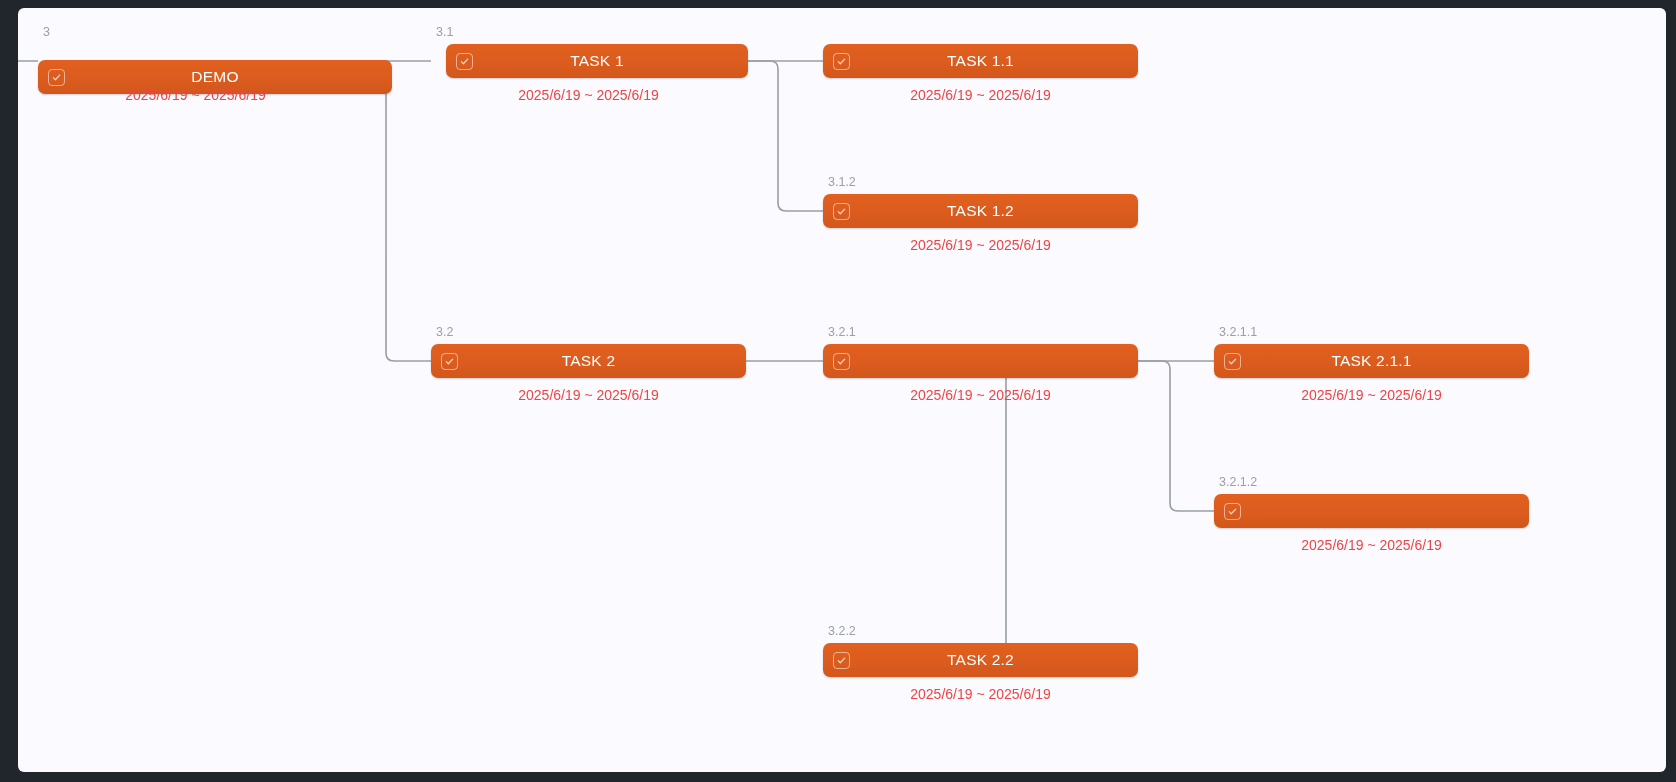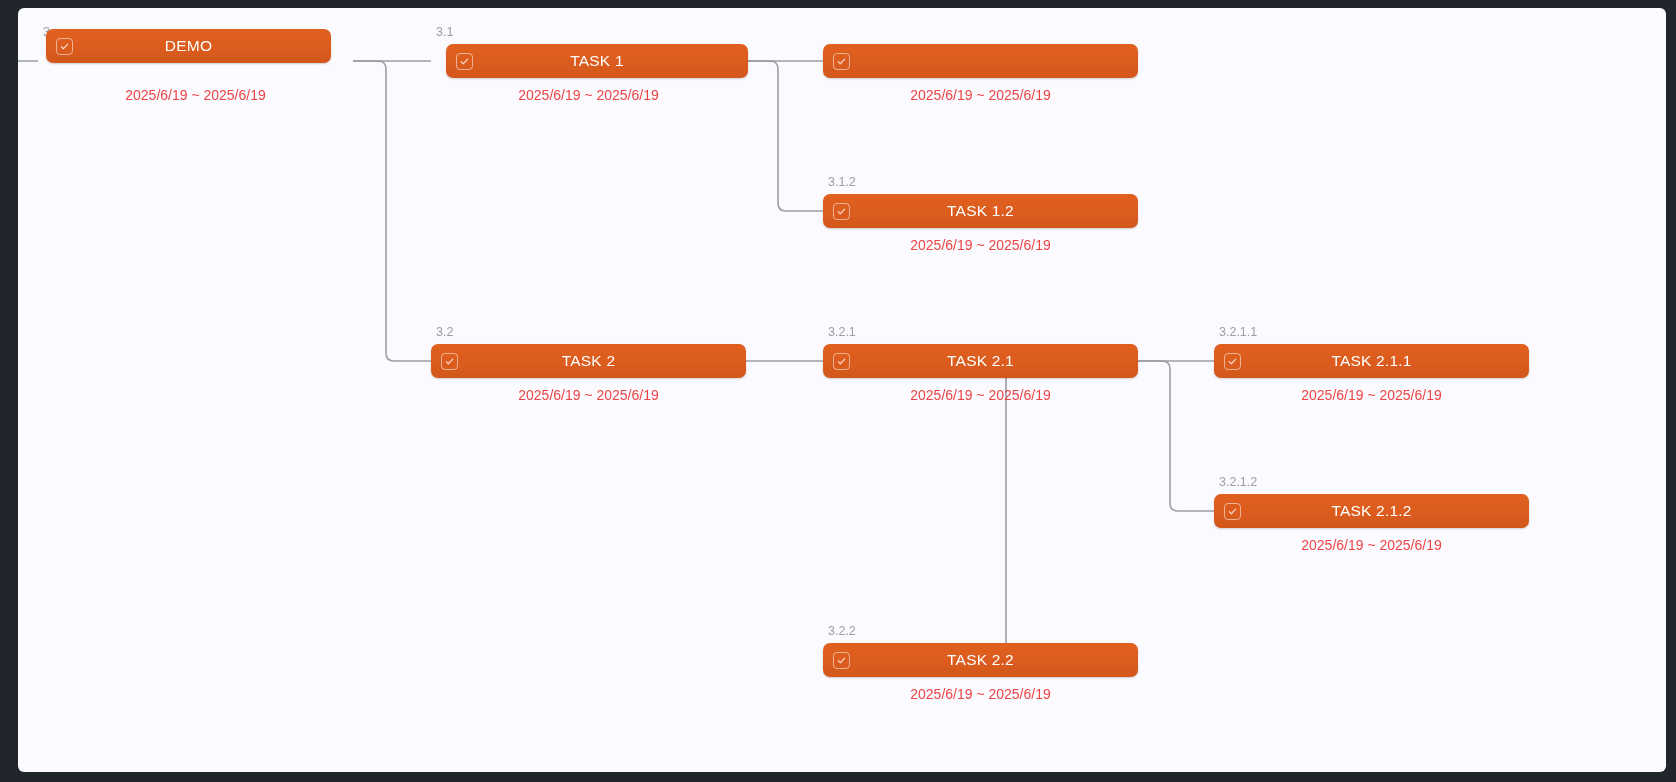--- a/index.html
+++ b/index.html
@@ -87,21 +87,21 @@
         <path d="M 728 53 H 805" fill="none" stroke="#9a9ea5" stroke-width="1.6"></path>
         <path d="M 728 53 H 752 Q 760 53 760 61 V 195 Q 760 203 768 203 H 805" fill="none" stroke="#9a9ea5" stroke-width="1.6"></path>
         <path d="M 335 53 H 360 Q 368 53 368 61 V 345 Q 368 353 376 353 H 413" fill="none" stroke="#9a9ea5" stroke-width="1.6"></path>
         <path d="M 728 353 H 805" fill="none" stroke="#9a9ea5" stroke-width="1.6"></path>
         <path d="M 1120 353 H 1196" fill="none" stroke="#9a9ea5" stroke-width="1.6"></path>
         <path d="M 1120 353 H 1144 Q 1152 353 1152 361 V 495 Q 1152 503 1160 503 H 1196" fill="none" stroke="#9a9ea5" stroke-width="1.6"></path>
         <path d="M 1120 353 H 980 Q 988 353 988 361 V 644 Q 988 652 996 652 H 805" fill="none" stroke="#9a9ea5" stroke-width="1.6"></path>
       </svg>
     <div id="nodes">
         <div class="node-code" style="left: 25px; top: 17px;">3</div>
-        <div class="node" style="left: 20px; top: 21px; width: 285px; margin-left: 8px;">
+        <div class="node" style="left: 20px; top: 52px; width: 354px;">
           <span class="node-check">
             <svg width="11" height="11" viewBox="0 0 11 11">
               <path d="M2.3 5.6 L4.3 7.8 L8.7 3.1" fill="none" stroke="rgba(255,255,255,0.75)" stroke-width="1.25" stroke-linecap="round" stroke-linejoin="round"></path>
             </svg>
           </span>
           <span class="node-title">DEMO</span>
         </div>
         <div class="node-dates" style="left: 20px; top: 79px; width: 315px;">2025/6/19 ~ 2025/6/19</div>
         <div class="node-code" style="left: 418px; top: 17px;">3.1</div>
         <div class="node" style="left: 413px; top: 36px; width: 302px; margin-left: 15px;">
@@ -113,20 +113,21 @@
           <span class="node-title">TASK 1</span>
         </div>
         <div class="node-dates" style="left: 413px; top: 79px; width: 315px;">2025/6/19 ~ 2025/6/19</div>
         <div class="node-code" style="left: 810px; top: 17px; margin-top: 19px;">3.1.1</div>
         <div class="node" style="left: 805px; top: 36px; width: 315px;">
           <span class="node-check">
             <svg width="11" height="11" viewBox="0 0 11 11">
               <path d="M2.3 5.6 L4.3 7.8 L8.7 3.1" fill="none" stroke="rgba(255,255,255,0.75)" stroke-width="1.25" stroke-linecap="round" stroke-linejoin="round"></path>
             </svg>
           </span>
+          <span class="node-title">TASK 1.1</span>
         </div>
         <div class="node-dates" style="left: 805px; top: 79px; width: 315px;">2025/6/19 ~ 2025/6/19</div>
         <div class="node-code" style="left: 810px; top: 167px;">3.1.2</div>
         <div class="node" style="left: 805px; top: 186px; width: 315px;">
           <span class="node-check">
             <svg width="11" height="11" viewBox="0 0 11 11">
               <path d="M2.3 5.6 L4.3 7.8 L8.7 3.1" fill="none" stroke="rgba(255,255,255,0.75)" stroke-width="1.25" stroke-linecap="round" stroke-linejoin="round"></path>
             </svg>
           </span>
           <span class="node-title">TASK 1.2</span>
@@ -142,41 +143,39 @@
           <span class="node-title">TASK 2</span>
         </div>
         <div class="node-dates" style="left: 413px; top: 379px; width: 315px;">2025/6/19 ~ 2025/6/19</div>
         <div class="node-code" style="left: 810px; top: 317px;">3.2.1</div>
         <div class="node" style="left: 805px; top: 336px; width: 315px;">
           <span class="node-check">
             <svg width="11" height="11" viewBox="0 0 11 11">
               <path d="M2.3 5.6 L4.3 7.8 L8.7 3.1" fill="none" stroke="rgba(255,255,255,0.75)" stroke-width="1.25" stroke-linecap="round" stroke-linejoin="round"></path>
             </svg>
           </span>
-          <span class="node-title">TASK 2.1</span>
         </div>
         <div class="node-dates" style="left: 805px; top: 379px; width: 315px;">2025/6/19 ~ 2025/6/19</div>
         <div class="node-code" style="left: 1201px; top: 317px;">3.2.1.1</div>
         <div class="node" style="left: 1196px; top: 336px; width: 315px;">
           <span class="node-check">
             <svg width="11" height="11" viewBox="0 0 11 11">
               <path d="M2.3 5.6 L4.3 7.8 L8.7 3.1" fill="none" stroke="rgba(255,255,255,0.75)" stroke-width="1.25" stroke-linecap="round" stroke-linejoin="round"></path>
             </svg>
           </span>
           <span class="node-title">TASK 2.1.1</span>
         </div>
         <div class="node-dates" style="left: 1196px; top: 379px; width: 315px;">2025/6/19 ~ 2025/6/19</div>
         <div class="node-code" style="left: 1201px; top: 467px;">3.2.1.2</div>
         <div class="node" style="left: 1196px; top: 486px; width: 315px;">
           <span class="node-check">
             <svg width="11" height="11" viewBox="0 0 11 11">
               <path d="M2.3 5.6 L4.3 7.8 L8.7 3.1" fill="none" stroke="rgba(255,255,255,0.75)" stroke-width="1.25" stroke-linecap="round" stroke-linejoin="round"></path>
             </svg>
           </span>
-          <span class="node-title">TASK 2.1.2</span>
         </div>
         <div class="node-dates" style="left: 1196px; top: 529px; width: 315px;">2025/6/19 ~ 2025/6/19</div>
         <div class="node-code" style="left: 810px; top: 616px;">3.2.2</div>
         <div class="node" style="left: 805px; top: 635px; width: 315px;">
           <span class="node-check">
             <svg width="11" height="11" viewBox="0 0 11 11">
               <path d="M2.3 5.6 L4.3 7.8 L8.7 3.1" fill="none" stroke="rgba(255,255,255,0.75)" stroke-width="1.25" stroke-linecap="round" stroke-linejoin="round"></path>
             </svg>
           </span>
           <span class="node-title">TASK 2.2</span>

